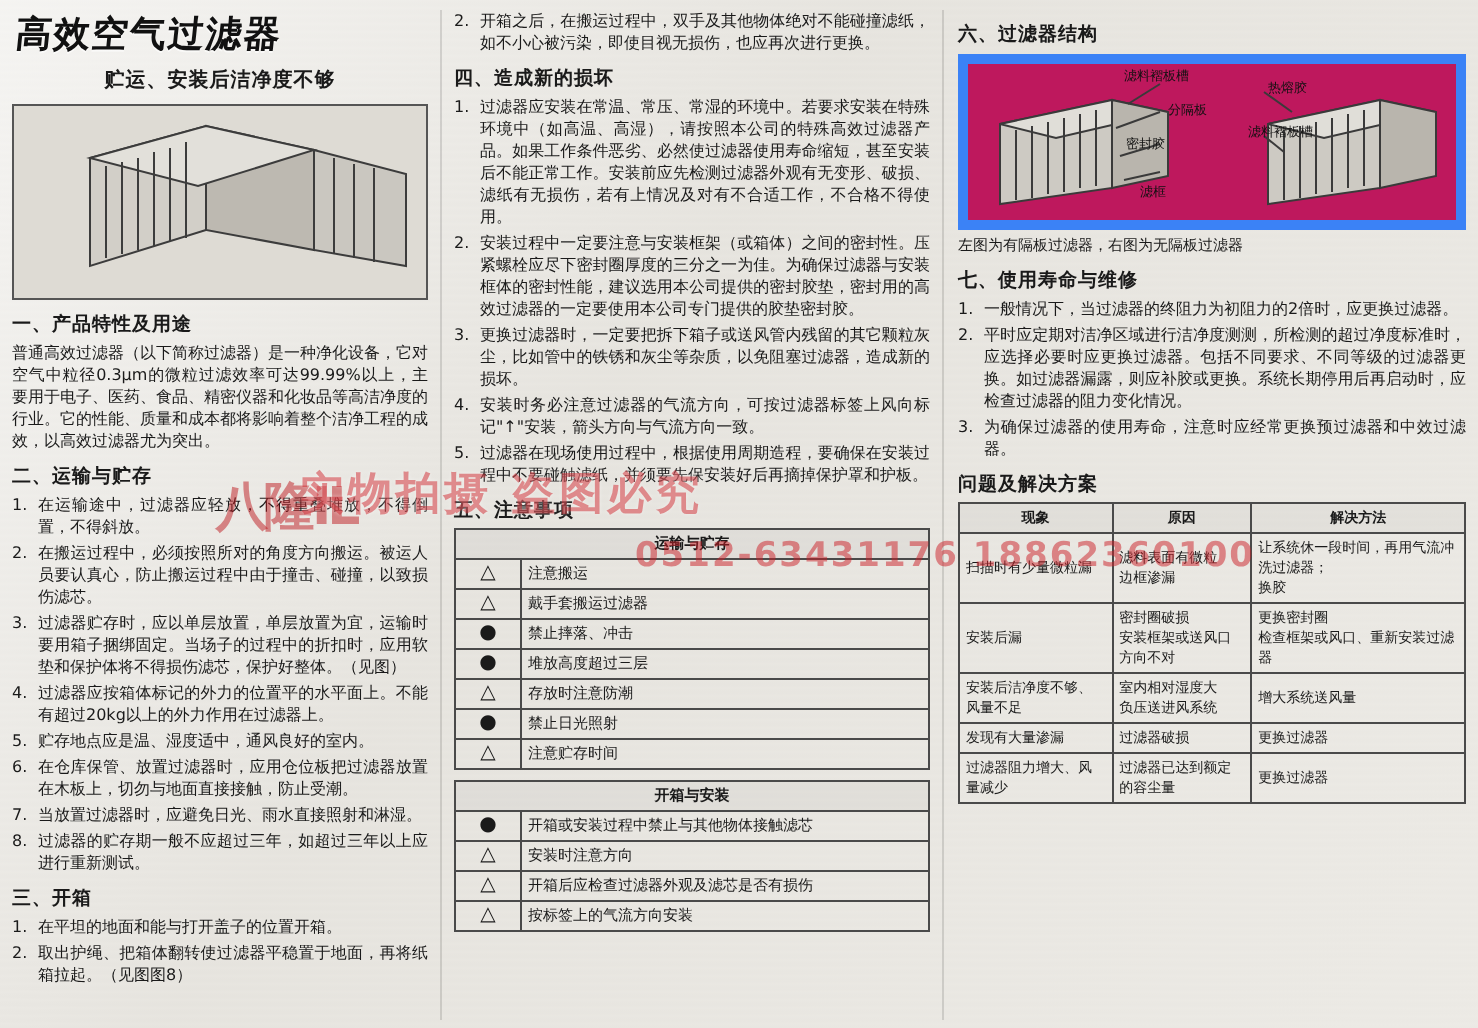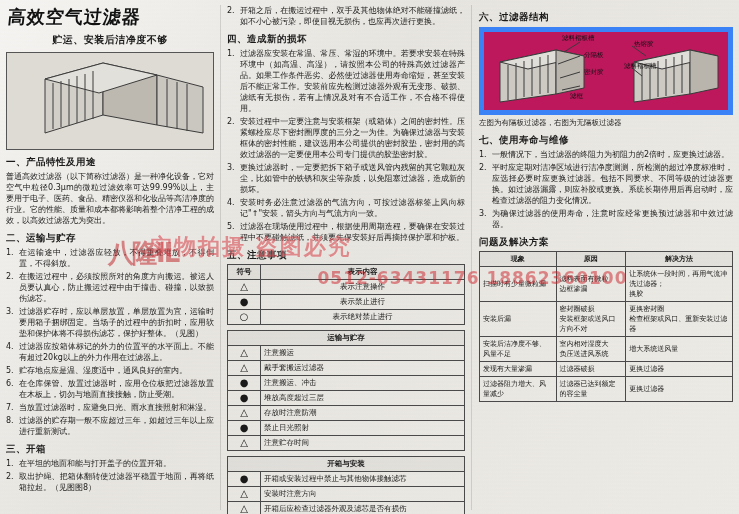--- a/index.html
+++ b/index.html
@@ -165,61 +165,39 @@
     <ol class="list">
       <li><span class="num">1.</span><span>过滤器应安装在常温、常压、常湿的环境中。若要求安装在特殊环境中（如高温、高湿），请按照本公司的特殊高效过滤器产品。如果工作条件恶劣、必然使过滤器使用寿命缩短，甚至安装后不能正常工作。安装前应先检测过滤器外观有无变形、破损、滤纸有无损伤，若有上情况及对有不合适工作，不合格不得使用。</span></li>
       <li><span class="num">2.</span><span>安装过程中一定要注意与安装框架（或箱体）之间的密封性。压紧螺栓应尽下密封圈厚度的三分之一为佳。为确保过滤器与安装框体的密封性能，建议选用本公司提供的密封胶垫，密封用的高效过滤器的一定要使用本公司专门提供的胶垫密封胶。</span></li>
       <li><span class="num">3.</span><span>更换过滤器时，一定要把拆下箱子或送风管内残留的其它颗粒灰尘，比如管中的铁锈和灰尘等杂质，以免阻塞过滤器，造成新的损坏。</span></li>
       <li><span class="num">4.</span><span>安装时务必注意过滤器的气流方向，可按过滤器标签上风向标记"↑"安装，箭头方向与气流方向一致。</span></li>
       <li><span class="num">5.</span><span>过滤器在现场使用过程中，根据使用周期造程，要确保在安装过程中不要碰触滤纸，并须要先保安装好后再摘掉保护罩和护板。</span></li>
     </ol>
 
     <h2 class="sec">五、注意事项</h2>
 
+
     <table class="tbl">
       <thead>
         <tr>
-          <th>符号</th>
-          <th>表示内容</th>
+          <th colspan="2">运输与贮存</th>
         </tr>
       </thead>
       <tbody>
         <tr>
-          <td class="sym">△</td>
-          <td class="c">表示注意操作</td>
-        </tr>
-        <tr>
-          <td class="sym">●</td>
-          <td class="c">表示禁止进行</td>
-        </tr>
-        <tr>
-          <td class="sym">○</td>
-          <td class="c">表示绝对禁止进行</td>
-        </tr>
-      </tbody>
-    </table>
-
-    <table class="tbl">
-      <thead>
-        <tr>
-          <th colspan="2">运输与贮存</th>
-        </tr>
-      </thead>
-      <tbody>
-        <tr>
             <td class="sym">△</td>
             <td>注意搬运</td>
           </tr>
         <tr>
             <td class="sym">△</td>
             <td>戴手套搬运过滤器</td>
           </tr>
         <tr>
             <td class="sym">●</td>
-            <td>注意搬运、冲击</td>
+            <td>禁止摔落、冲击</td>
           </tr>
         <tr>
             <td class="sym">●</td>
             <td>堆放高度超过三层</td>
           </tr>
         <tr>
             <td class="sym">△</td>
             <td>存放时注意防潮</td>
           </tr>
         <tr>
@@ -291,21 +269,21 @@
           <line x1="96" y1="10" x2="80" y2="20"></line>
           <line x1="96" y1="24" x2="74" y2="32"></line>
           <line x1="96" y1="40" x2="76" y2="46"></line>
           <line x1="96" y1="54" x2="78" y2="58"></line>
           <line x1="148" y1="14" x2="162" y2="24"></line>
           <line x1="148" y1="36" x2="158" y2="44"></line>
         </g>
       </svg>
       <span class="lbl" style="left:78px;top:2px;">滤料褶板槽</span>
       <span class="lbl" style="left:100px;top:19px;">分隔板</span>
-      <span class="lbl" style="left:100px;top:36px;">密封胶</span>
+      <span class="lbl" style="left:79px;top:36px;">密封胶</span>
       <span class="lbl" style="left:86px;top:60px;">滤框</span>
       <span class="lbl" style="left:150px;top:8px;">热熔胶</span>
       <span class="lbl" style="left:140px;top:30px;">滤料褶板槽</span>
     </div>
     <div class="figcap">左图为有隔板过滤器，右图为无隔板过滤器</div>
 
     <h2 class="sec">七、使用寿命与维修</h2>
     <ol class="list">
       <li><span class="num">1.</span><span>一般情况下，当过滤器的终阻力为初阻力的2倍时，应更换过滤器。</span></li>
       <li><span class="num">2.</span><span>平时应定期对洁净区域进行洁净度测测，所检测的超过净度标准时，应选择必要时应更换过滤器。包括不同要求、不同等级的过滤器更换。如过滤器漏露，则应补胶或更换。系统长期停用后再启动时，应检查过滤器的阻力变化情况。</span></li>

